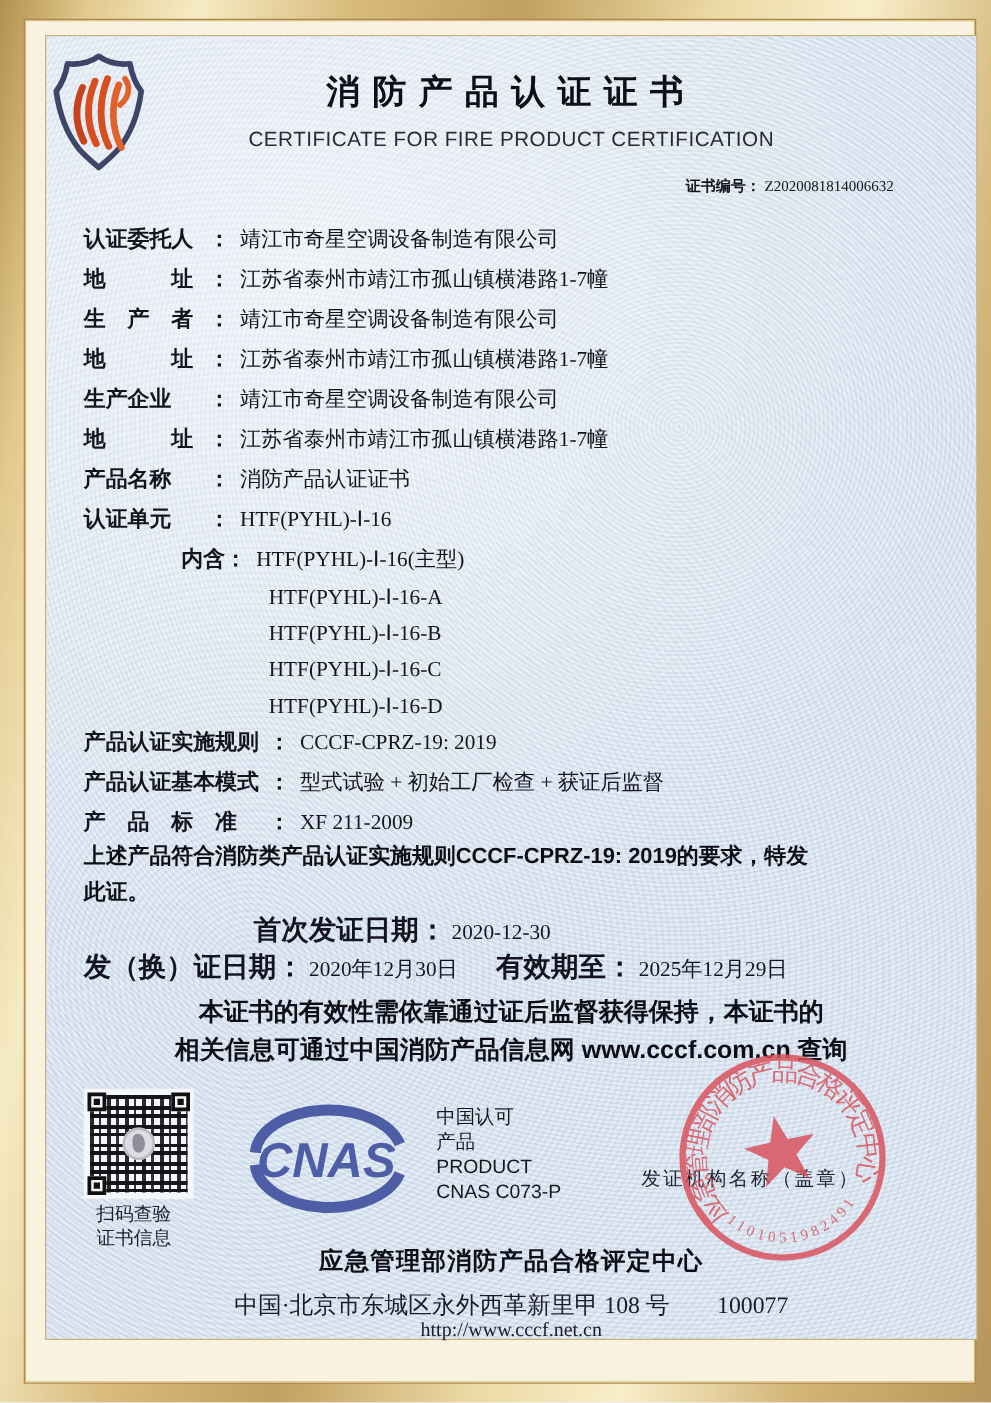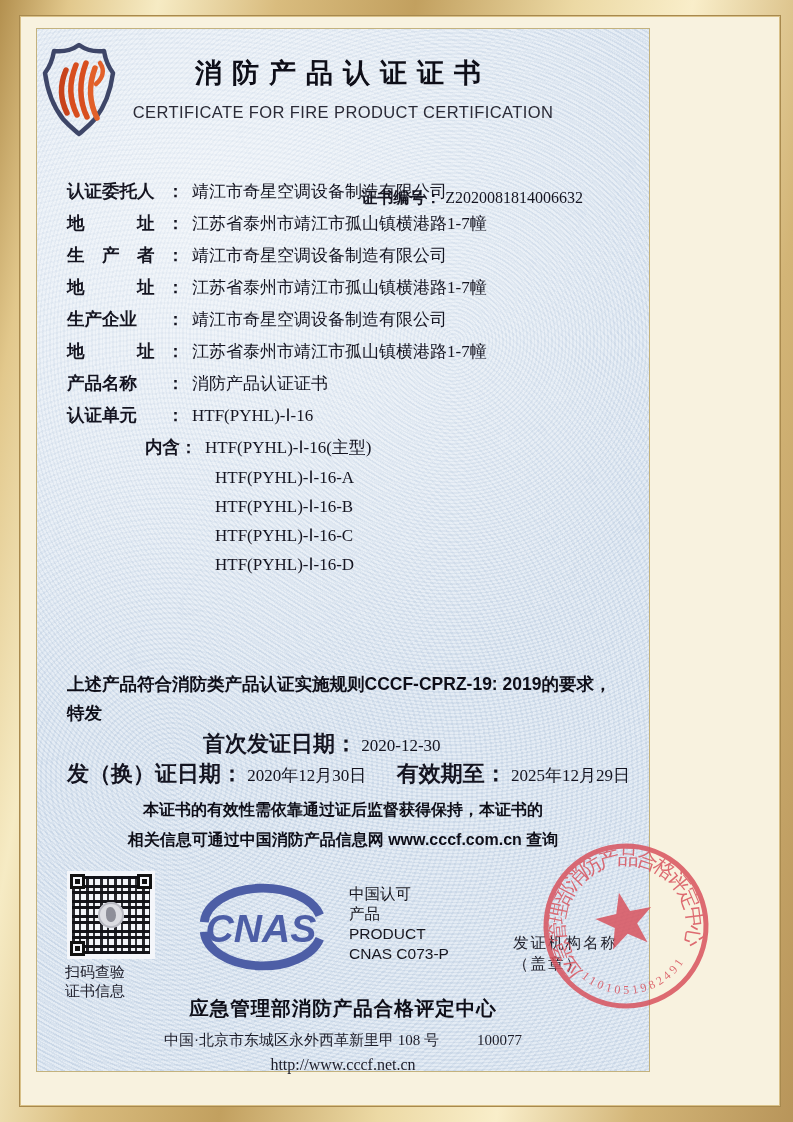--- a/index.html
+++ b/index.html
@@ -15,21 +15,21 @@
       #b3904f 0%, #e2c88c 7%, #f6ebc4 16%, #d9bc7e 28%,
       #c2a05f 42%, #ecd9a4 58%, #f9eeca 70%, #d3b577 84%, #b8955a 100%);
   }
   .mat{
     position:absolute;left:20px;right:13px;top:16px;bottom:16px;
     background:#f8f2df;
     box-shadow:inset 0 0 0 1px #d9c188, 0 0 0 1px #a8894e;
   }
   
   .paper{
-    position:absolute;left:37px;top:29px;width:612px;height:1042px;
+    position:absolute;left:37px;top:29px;width:744px;height:1042px;
     background-color:var(--paper,#dbe5f0);
     background-image:
       radial-gradient(circle at 28% 18%, rgba(255,255,255,.55), rgba(255,255,255,0) 55%),
       repeating-radial-gradient(circle at 68% 30%, rgba(160,182,210,.17) 0 1.5px, rgba(250,252,255,.17) 1.5px 3.5px),
       repeating-radial-gradient(circle at 22% 72%, rgba(160,182,210,.14) 0 2px, rgba(250,252,255,.14) 2px 5px);
     box-shadow:0 0 0 1px #c3b27e;
     font-size:17px;
   }
   .abs{position:absolute;}
 
@@ -38,21 +38,21 @@
   .title{
     left:0;right:0;top:26px;text-align:center;
     font-family:"Liberation Sans", sans-serif;
     font-size:27px;font-weight:700;letter-spacing:10px;color:#0e0e18;
   }
   .subtitle{
     left:0;right:0;top:74px;text-align:center;
     font-family:"Liberation Sans", sans-serif;
     font-size:16.5px;color:#2a2a36;letter-spacing:.4px;
   }
-  .certno{right:66px;top:112px;font-size:16px;margin-top:47px;}
+  .certno{right:66px;top:112px;font-size:12px;}
   .certno .lbl{font-family:"Liberation Sans", sans-serif;font-weight:700;}
 
   
   .rows{left:30px;top:150px;right:10px;}
   .row{height:22px;margin-bottom:10px;white-space:nowrap;}
   .row .lbl{
     display:inline-block;width:100px;
     font-family:"Liberation Sans", sans-serif;font-weight:700;font-size:17.5px;
     vertical-align:bottom;
   }
@@ -71,54 +71,54 @@
     font-family:"Liberation Sans", sans-serif;font-weight:700;
     font-size:17.5px;line-height:29px;color:#0e0e18;
   }
   .first-issue{left:166px;top:700px;}
   .first-issue .lbl,.issue-row .lbl{font-family:"Liberation Sans", sans-serif;font-weight:700;font-size:22px;margin-top:40px;}
   .issue-row{left:30px;top:730px;white-space:nowrap;}
   .issue-row .gap{display:inline-block;width:22px;}
   .notice{
     left:0;right:0;top:766px;text-align:center;
     font-family:"Liberation Sans", sans-serif;font-weight:700;
-    font-size:16px;line-height:30px;color:#0e0e18;
+    font-size:20px;line-height:30px;color:#0e0e18;
   }
 
   
   .qr{
     left:33px;top:845px;width:82px;height:82px;background:#f4f6fa;
     box-shadow:0 0 0 3px #f4f6fa;
   }
   .qr .noise{
     position:absolute;inset:2px;
     background:
       repeating-linear-gradient(90deg, rgba(17,17,22,.9) 0 3px, transparent 3px 7px, rgba(17,17,22,.85) 7px 9px, transparent 9px 14px),
       repeating-linear-gradient(0deg, #15151a 0 3px, #f4f6fa 3px 6px, #15151a 6px 9px, #f4f6fa 9px 15px);
   }
   .finder{position:absolute;width:15px;height:15px;border:3px solid #111;background:#f4f6fa;box-sizing:border-box;}
   .finder::after{content:"";position:absolute;inset:2px;background:#111;}
   .finder.tl{left:0;top:0;} .finder.tr{right:0;top:0;} .finder.bl{left:0;bottom:0;}
   .qr-emblem{position:absolute;left:28px;top:28px;width:26px;height:26px;border-radius:50%;background:#dcdde2;box-shadow:inset 0 0 0 2px #b9bac2;}
   .qr-emblem::after{content:"";position:absolute;left:8px;top:5px;width:10px;height:15px;background:#8e8f99;border-radius:40% 60% 50% 50%;}
-  .qr-caption{left:28px;top:934px;font-size:15px;line-height:19px;color:#20202c;}
+  .qr-caption{left:40px;top:934px;font-size:15px;line-height:19px;color:#20202c;}
 
   .cnas{left:158px;top:852px;width:134px;height:92px;}
   .accred{left:312px;top:855px;font-size:15.5px;line-height:20px;color:#16161f;}
   .accred .en{font-family:"Liberation Sans", sans-serif;}
 
   .seal-hint{left:476px;top:904px;font-size:15.5px;letter-spacing:2px;color:#23232e;}
   .seal{left:498px;top:806px;width:182px;height:182px;opacity:.84;}
 
   .org{
     left:0;right:0;top:966px;text-align:center;
     font-family:"Liberation Sans", sans-serif;font-weight:700;
     font-size:19.5px;letter-spacing:1px;color:#0e0e18;
   }
-  .addr{left:0;right:0;top:1002px;text-align:center;font-size:15px;color:#1c1c28;}
+  .addr{left:0;right:0;top:1002px;text-align:center;font-size:19px;color:#1c1c28;}
   .addr .post{display:inline-block;margin-left:38px;}
   .site{left:0;right:0;top:1027px;text-align:center;font-size:16px;color:#1c1c28;}
 </style>
 </head>
 <body style="--paper: #dbe5f0; --ink: #141420;">
 
 <div class="frame">
   <div class="mat"></div>
 
   <div class="paper">
@@ -167,23 +167,35 @@
       </div>
       <div class="row contains-row">
         <span class="lbl2">内含</span><span class="colon">：</span><span class="val">HTF(PYHL)-Ⅰ-16(主型)</span>
       </div>
       <div class="model-line">HTF(PYHL)-Ⅰ-16-A</div>
       <div class="model-line">HTF(PYHL)-Ⅰ-16-B</div>
       <div class="model-line">HTF(PYHL)-Ⅰ-16-C</div>
       <div class="model-line">HTF(PYHL)-Ⅰ-16-D</div>
     </div>
 
+    <div class="abs rules">
+      <div class="row">
+        <span class="lbl">产品认证实施规则</span><span class="colon">：</span><span class="val">CCCF-CPRZ-19: 2019</span>
+      </div>
+      <div class="row">
+        <span class="lbl">产品认证基本模式</span><span class="colon">：</span><span class="val">型式试验 + 初始工厂检查 + 获证后监督</span>
+      </div>
+      <div class="row">
+        <span class="lbl">产　品　标　准</span><span class="colon">：</span><span class="val">XF 211-2009</span>
+      </div>
+    </div>
 
     <div class="abs statement">
       <div>上述产品符合消防类产品认证实施规则CCCF-CPRZ-19: 2019的要求，特发</div>
+      <div>此证。</div>
     </div>
 
     <div class="abs first-issue">
       <span class="lbl">首次发证日期</span><span class="lbl">：</span>
       <span>2020-12-30</span>
     </div>
     <div class="abs issue-row">
       <span class="lbl">发（换）证日期</span><span class="lbl">：</span>
       <span>2020年12月30日</span>
       <span class="gap"></span>

